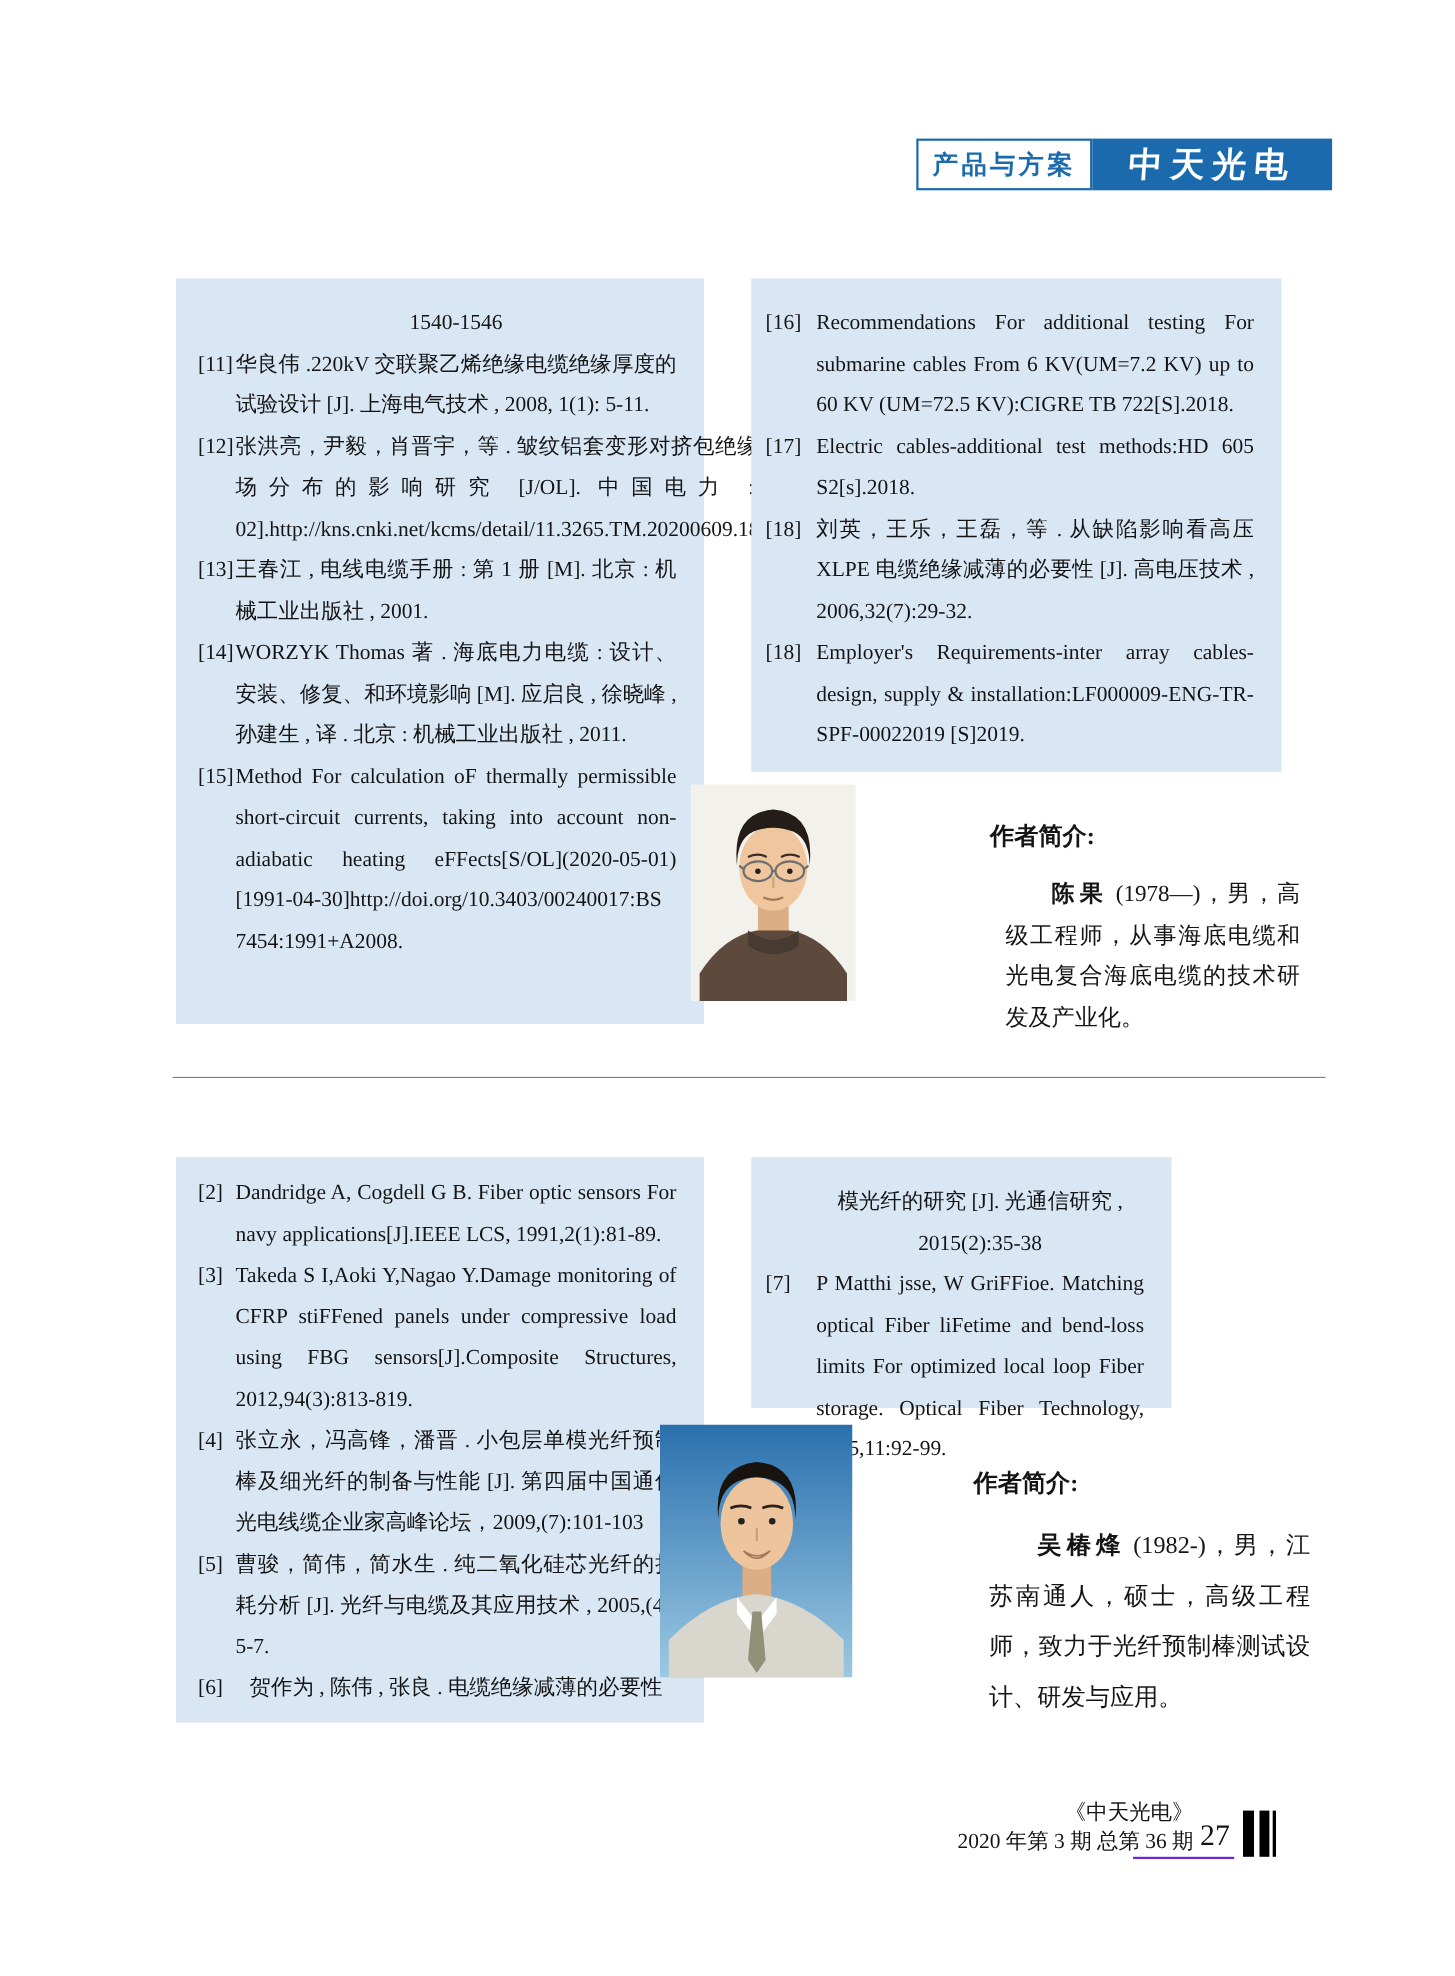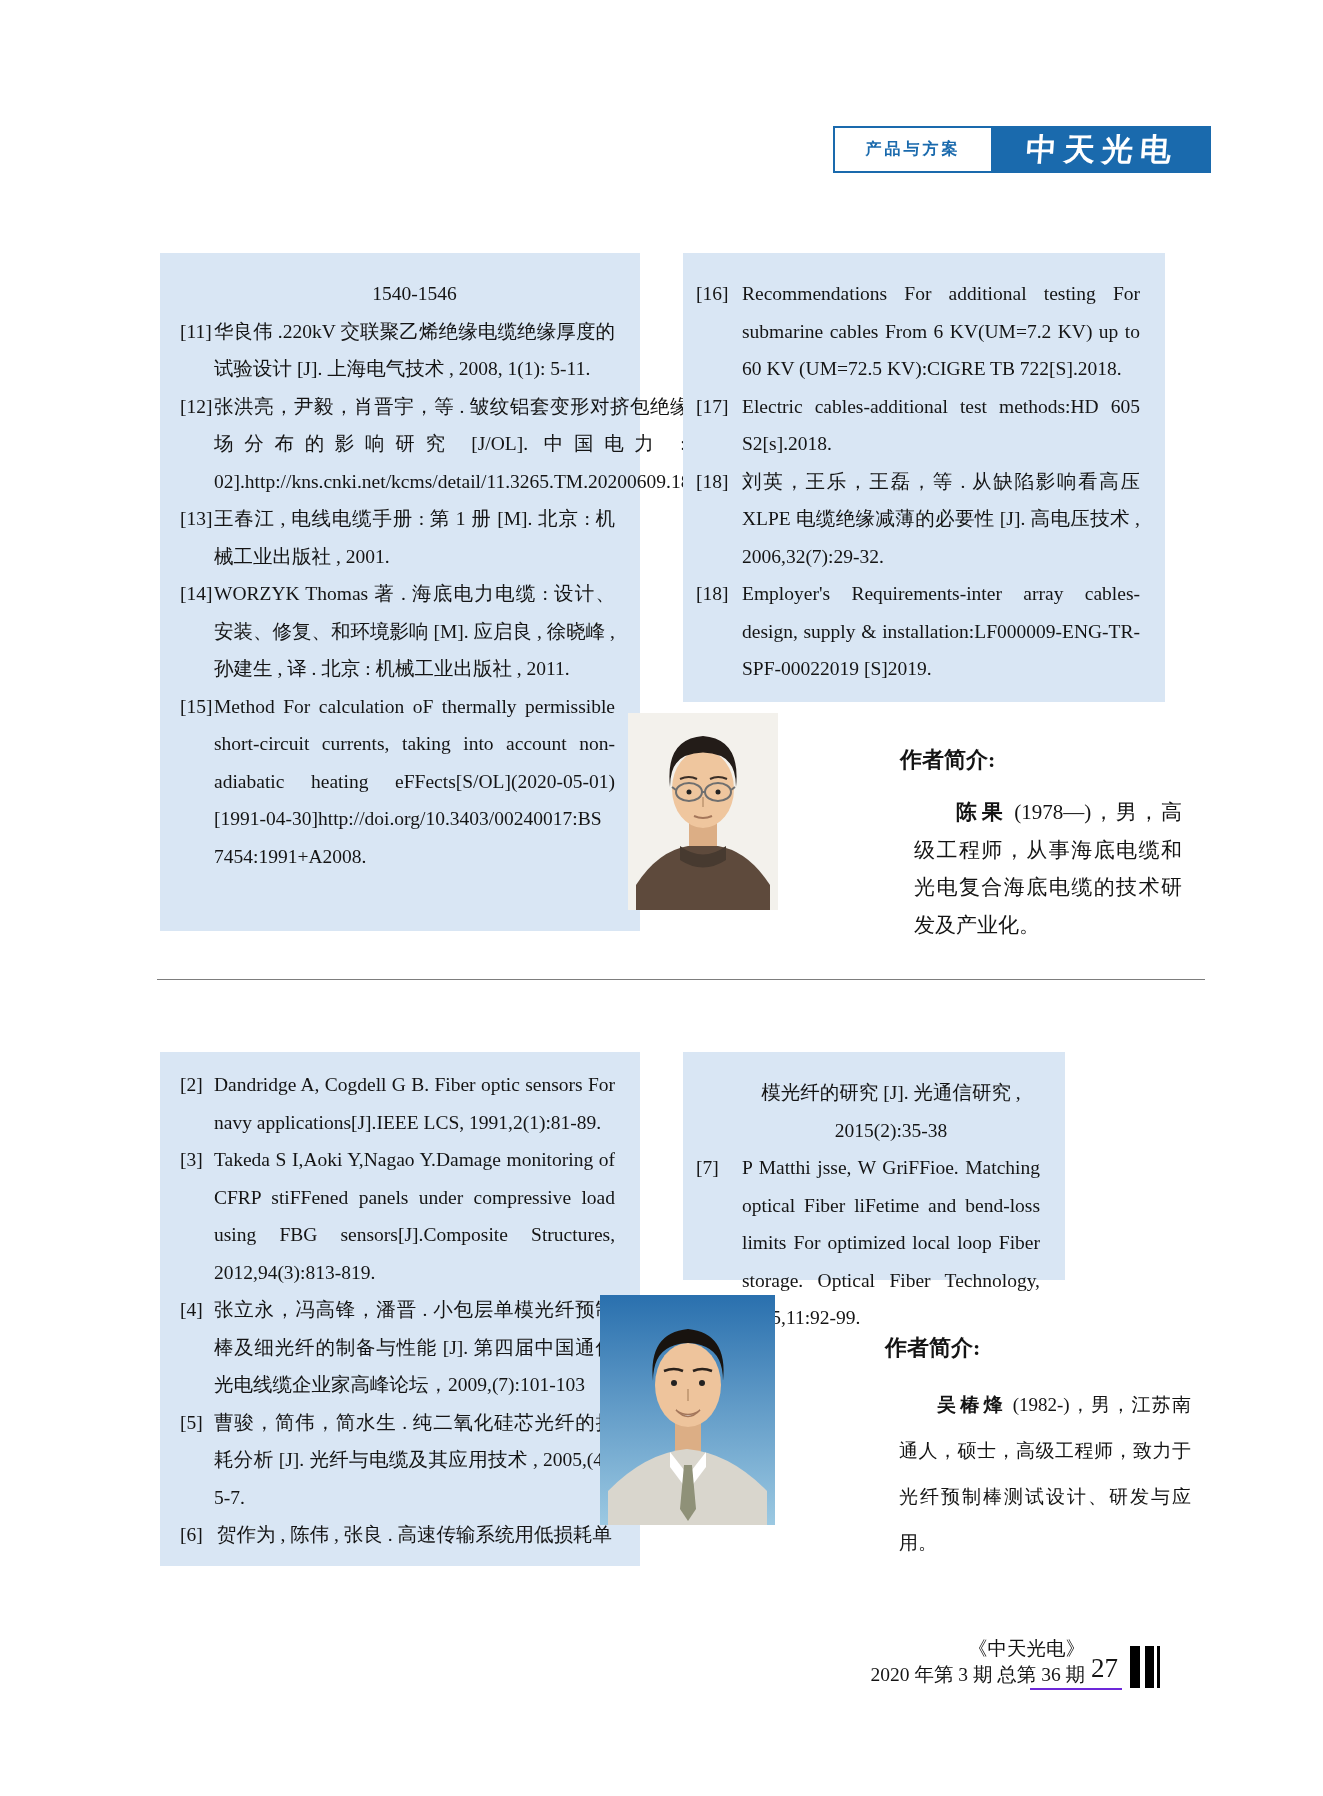--- a/index.html
+++ b/index.html
@@ -5,21 +5,21 @@
   html,body{margin:0;padding:0;background:#ffffff;}
   .page{
     position:relative;width:1323px;height:1796px;background:#ffffff;
     font-family:"Liberation Serif","DejaVu Serif",serif;color:#141414;overflow:hidden;
   }
   
   .hdr-tab{
     position:absolute;left:833px;top:126px;width:160px;height:47px;box-sizing:border-box;
     border:2px solid #1a6aad;background:#ffffff;display:flex;align-items:center;justify-content:center;
     color:#1a6aad;font-family:"Liberation Sans","DejaVu Sans",sans-serif;
-    font-size:16px;font-weight:bold;letter-spacing:3px;
+    font-size:23px;font-weight:bold;letter-spacing:3px;
   }
   .hdr-bar{
     position:absolute;left:993px;top:126px;width:218px;height:47px;background:#1a6aad;
     display:flex;align-items:center;justify-content:center;
   }
   .hdr-brand{
     color:#ffffff;font-size:31px;font-weight:bold;letter-spacing:7px;
     font-family:"Liberation Serif","DejaVu Serif",serif;transform:skewX(-4deg);
   }
   
@@ -35,21 +35,21 @@
   .ref-label{flex:0 0 34px;}
   .box1R .ref-label,.box2R .ref-label{flex:0 0 46px;}
   .ref-body{flex:1;text-align:justify;}
   .ref-body.last-short{text-align:center;}
   
   .photo{position:absolute;display:block;}
   .author-text{position:absolute;}
   .author-heading{font-weight:bold;font-size:22px;line-height:40px;}
   .author-bio{margin:14px;text-align:justify;text-indent:2em;}
   .bio1{font-size:21px;line-height:37.5px;width:268px;}
-  .bio2{font-size:19px;line-height:46px;width:292px;}
+  .bio2{font-size:22px;line-height:46px;width:292px;}
   .author-name{font-weight:bold;letter-spacing:3px;}
   
   .divider{position:absolute;left:157px;top:979px;width:1048px;border-top:1.5px solid #7d7d7d;}
   .cont-note{position:absolute;left:157px;top:1047px;font-size:20px;margin-top:32px;}
   
   .footer-text{position:absolute;right:238px;top:1636px;text-align:right;font-size:19.5px;line-height:26px;}
   .page-num{
     position:absolute;left:1030px;top:1648px;width:92px;text-align:right;
     font-size:27px;line-height:40px;border-bottom:2px solid #6d28d9;padding-right:4px;box-sizing:border-box;
   }
@@ -157,21 +157,21 @@
     <div class="ref">
       <span class="ref-label">[4]</span>
       <span class="ref-body">张立永，冯高锋，潘晋 . 小包层单模光纤预制棒及细光纤的制备与性能 [J]. 第四届中国通信光电线缆企业家高峰论坛，2009,(7):101-103</span>
     </div>
     <div class="ref">
       <span class="ref-label">[5]</span>
       <span class="ref-body">曹骏，简伟，简水生 . 纯二氧化硅芯光纤的损耗分析 [J]. 光纤与电缆及其应用技术 , 2005,(4): 5-7.</span>
     </div>
     <div class="ref">
       <span class="ref-label">[6]</span>
-      <span class="ref-body last-short">贺作为 , 陈伟 , 张良 . 高速传输系统用低损耗单</span>
+      <span class="ref-body last-short">贺作为 , 陈伟 , 张良 . 电缆绝缘减薄的必要性</span>
     </div>
   </div>
 
   <div class="ref-box box2R">
     <div class="ref">
       <span class="ref-label"></span>
       <span class="ref-body last-short">模光纤的研究 [J]. 光通信研究 , 2015(2):35-38</span>
     </div>
     <div class="ref">
       <span class="ref-label">[7]</span>

